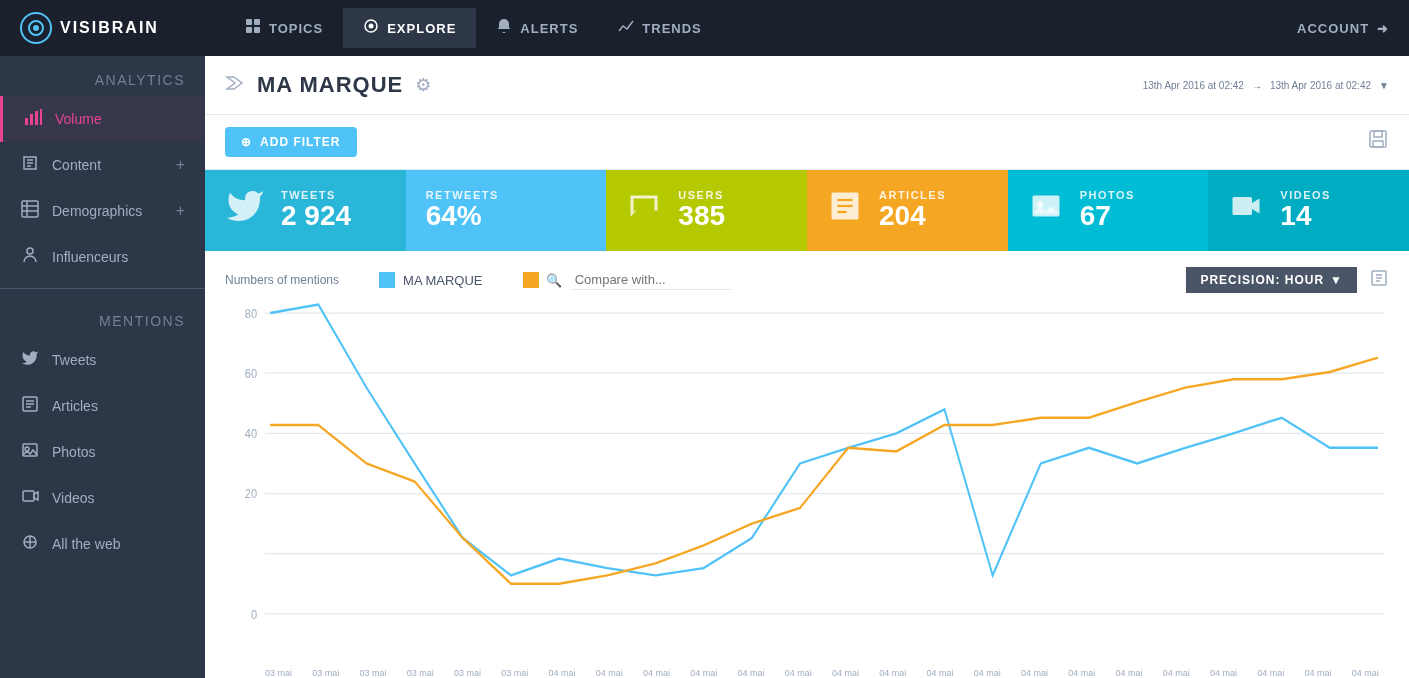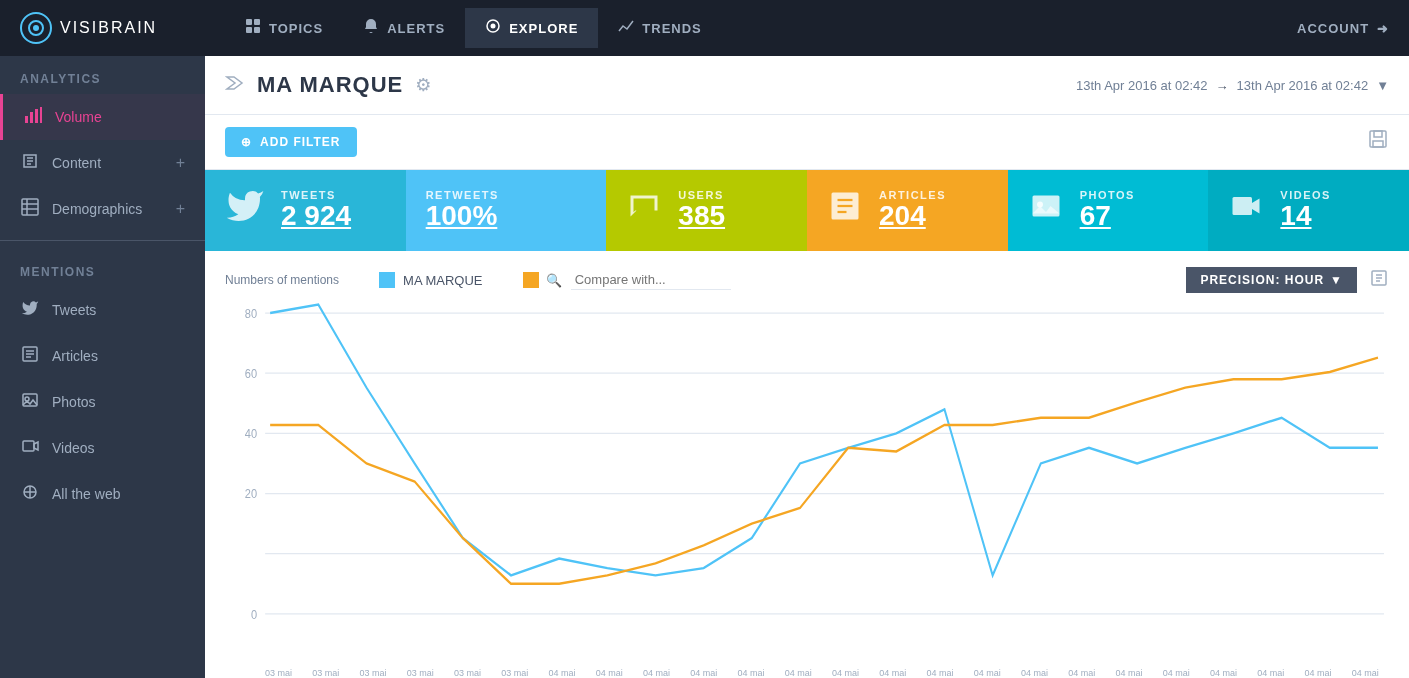--- a/index.html
+++ b/index.html
@@ -23,21 +23,21 @@
     .logo-icon {
       width: 32px; height: 32px;
       border: 2px solid #4fc3f7;
       border-radius: 50%;
       display: flex; align-items: center; justify-content: center;
       color: #4fc3f7; font-size: 14px;
     }
     .logo-text {
       color: #fff;
       font-size: 16px;
-      font-weight: 400;
+      font-weight: 700;
       letter-spacing: 2px;
     }
     .nav-items {
       display: flex;
       align-items: center;
       gap: 0;
       flex: 1;
     }
     .nav-item {
       display: flex;
@@ -80,25 +80,26 @@
     .sidebar {
       width: 205px;
       background: #2d3748;
       flex-shrink: 0;
       display: flex;
       flex-direction: column;
       overflow-y: auto;
     }
     .sidebar-section-label {
       color: #718096;
-      font-size: 12px;
-      font-weight: 700;
+      font-size: 14px;
+      font-weight: 400;
       letter-spacing: 1.5px;
       padding: 16px 20px 8px;
       text-transform: uppercase;
+      text-align: right;
     }
     .sidebar-item {
       display: flex;
       align-items: center;
       gap: 12px;
       padding: 12px 20px;
       color: #a0aec0;
       font-size: 14px;
       cursor: pointer;
       position: relative;
@@ -153,21 +154,21 @@
       color: #2d3748;
       letter-spacing: 1px;
       text-transform: uppercase;
     }
     .content-settings-icon { color: #a0aec0; font-size: 18px; cursor: pointer; }
     .content-date-range {
       display: flex;
       align-items: center;
       gap: 8px;
       color: #718096;
-      font-size: 13px;
+      font-size: 10px;
     }
     .date-arrow { color: #4a5568; }
 
     
     .filter-bar {
       background: #fff;
       padding: 12px 20px;
       display: flex;
       align-items: center;
       justify-content: space-between;
@@ -217,21 +218,20 @@
       font-weight: 600;
       letter-spacing: 1.5px;
       text-transform: uppercase;
       color: rgba(255,255,255,0.85);
     }
     .stat-card-value {
       font-size: 28px;
       font-weight: 700;
       color: #fff;
       line-height: 1.1;
-      text-decoration: underline;
     }
     .stat-tweets { background: #29b6d8; }
     .stat-retweets { background: #4fc3f7; }
     .stat-users { background: #b5c900; }
     .stat-articles { background: #f5a623; }
     .stat-photos { background: #00bcd4; }
     .stat-videos { background: #00acc1; }
 
     
     .chart-container {
@@ -324,36 +324,36 @@
       <span class="nav-item-icon">
         <svg width="16" height="16" viewBox="0 0 16 16" fill="currentColor">
             <rect x="1" y="1" width="6" height="6" rx="1"></rect>
             <rect x="9" y="1" width="6" height="6" rx="1"></rect>
             <rect x="1" y="9" width="6" height="6" rx="1"></rect>
             <rect x="9" y="9" width="6" height="6" rx="1"></rect>
           </svg>
       </span>
       <span>TOPICS</span>
     </div>
-    <div class="nav-item">
-      <span class="nav-item-icon">
-        <svg width="16" height="16" viewBox="0 0 16 16" fill="currentColor">
-            <path d="M8 1a5 5 0 00-5 5v3l-1 2h12l-1-2V6a5 5 0 00-5-5zm0 14a2 2 0 001.73-1H6.27A2 2 0 008 15z"></path>
-          </svg>
-      </span>
-      <span>ALERTS</span>
-    </div>
     <div class="nav-item active">
       <span class="nav-item-icon">
         <svg width="16" height="16" viewBox="0 0 16 16" fill="currentColor">
             <circle cx="8" cy="8" r="6" stroke="currentColor" stroke-width="1.5" fill="none"></circle>
             <circle cx="8" cy="8" r="2.5"></circle>
           </svg>
       </span>
       <span>EXPLORE</span>
+    </div>
+    <div class="nav-item">
+      <span class="nav-item-icon">
+        <svg width="16" height="16" viewBox="0 0 16 16" fill="currentColor">
+            <path d="M8 1a5 5 0 00-5 5v3l-1 2h12l-1-2V6a5 5 0 00-5-5zm0 14a2 2 0 001.73-1H6.27A2 2 0 008 15z"></path>
+          </svg>
+      </span>
+      <span>ALERTS</span>
     </div>
     <div class="nav-item">
       <span class="nav-item-icon">
         <svg width="16" height="16" viewBox="0 0 16 16" fill="none" stroke="currentColor" stroke-width="1.5">
             <polyline points="1,13 5,8 9,11 15,3"></polyline>
           </svg>
       </span>
       <span>TRENDS</span>
     </div>
   </div>
@@ -397,20 +397,29 @@
             <rect x="1" y="1" width="16" height="16" rx="1"></rect>
             <line x1="1" y1="6" x2="17" y2="6"></line>
             <line x1="1" y1="11" x2="17" y2="11"></line>
             <line x1="6" y1="1" x2="6" y2="17"></line>
           </svg>
       </span>
       <span class="sidebar-item-label">Demographics</span>
       <span class="sidebar-item-add">+</span>
     </div>
 
+    <div class="sidebar-item">
+      <span class="sidebar-item-icon">
+        <svg width="18" height="18" viewBox="0 0 18 18" fill="none" stroke="currentColor" stroke-width="1.5">
+            <circle cx="9" cy="5" r="3"></circle>
+            <path d="M3 16c0-3.3 2.7-6 6-6s6 2.7 6 6"></path>
+          </svg>
+      </span>
+      <span class="sidebar-item-label">Influenceurs</span>
+    </div>
 
 
     <div class="sidebar-divider"></div>
     <div class="sidebar-section-label">MENTIONS</div>
 
     <div class="sidebar-item">
       <span class="sidebar-item-icon">
         <svg width="18" height="18" viewBox="0 0 24 24" fill="currentColor">
             <path d="M23 3a10.9 10.9 0 01-3.14 1.53 4.48 4.48 0 00-7.86 3v1A10.66 10.66 0 013 4s-4 9 5 13a11.64 11.64 0 01-7 2c9 5 20 0 20-11.5a4.5 4.5 0 00-.08-.83A7.72 7.72 0 0023 3z"></path>
           </svg>
@@ -504,21 +513,21 @@
             </svg>
         </span>
         <div class="stat-card-data">
           <span class="stat-card-label">TWEETS</span>
           <span class="stat-card-value">2 924</span>
         </div>
       </div>
       <div class="stat-card stat-retweets">
         <div class="stat-card-data">
           <span class="stat-card-label">RETWEETS</span>
-          <span class="stat-card-value">100%</span>
+          <span class="stat-card-value">64%</span>
         </div>
       </div>
       <div class="stat-card stat-users">
         <span class="stat-card-icon">
           <svg width="36" height="36" viewBox="0 0 24 24" fill="rgba(255,255,255,0.8)">
               <path d="M3 5v14l4-4h14V5H3zm2 2h14v8H6.17L5 16.17V7z"></path>
             </svg>
         </span>
         <div class="stat-card-data">
           <span class="stat-card-label">USERS</span>

